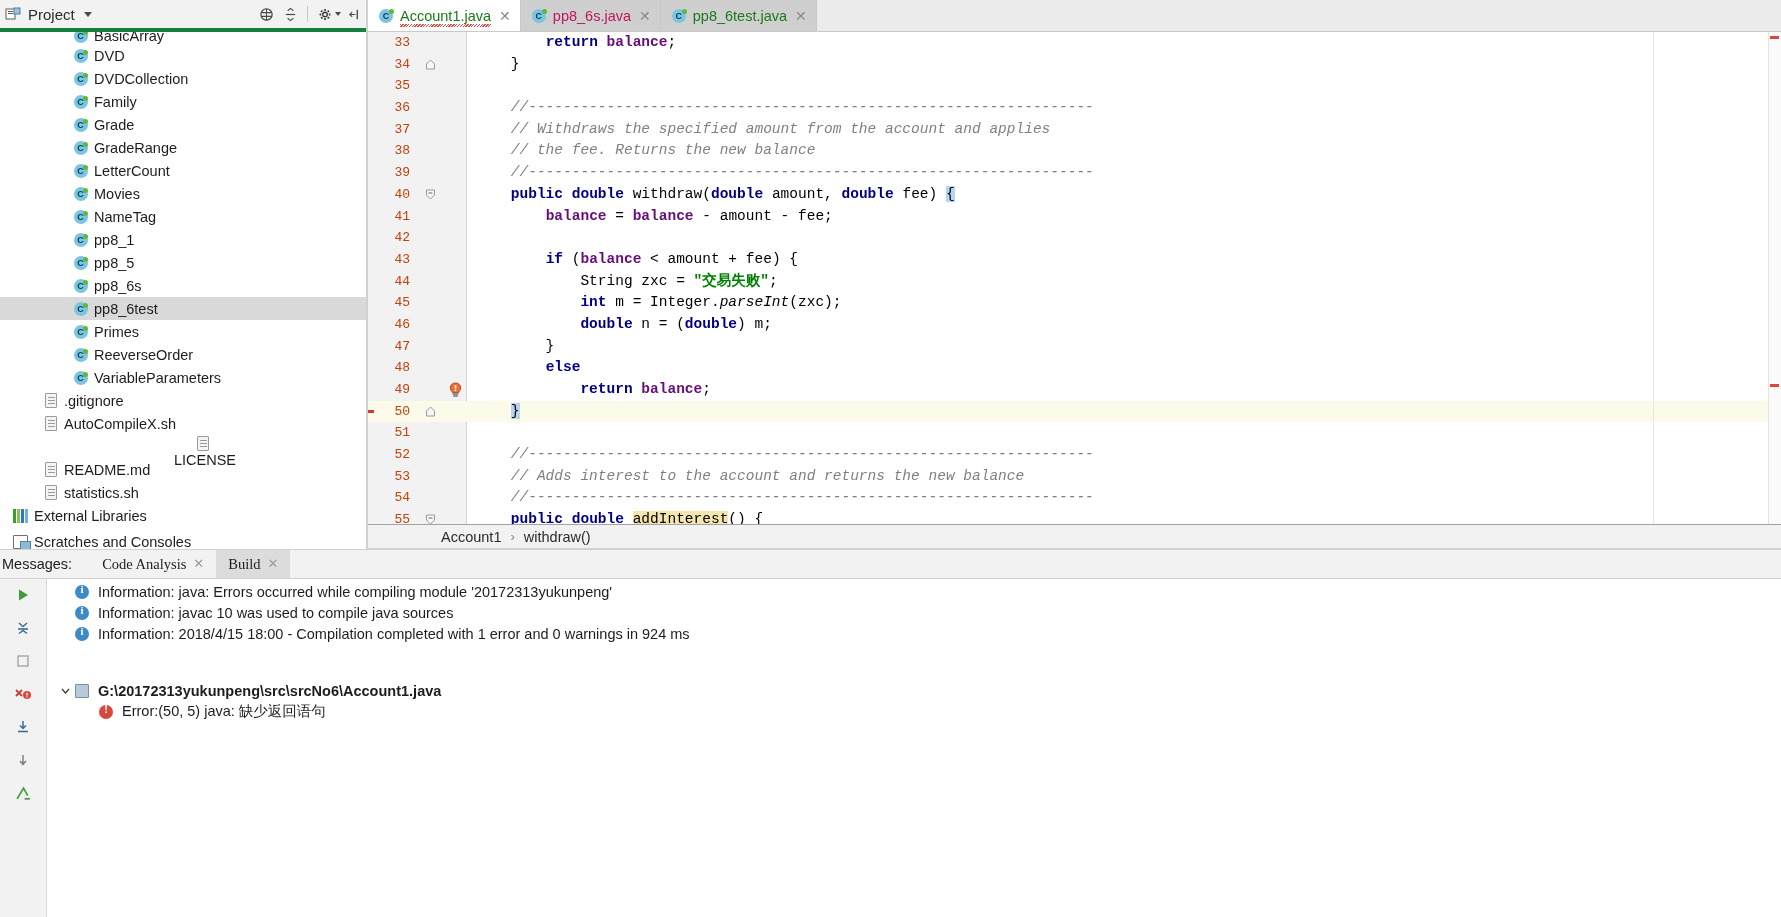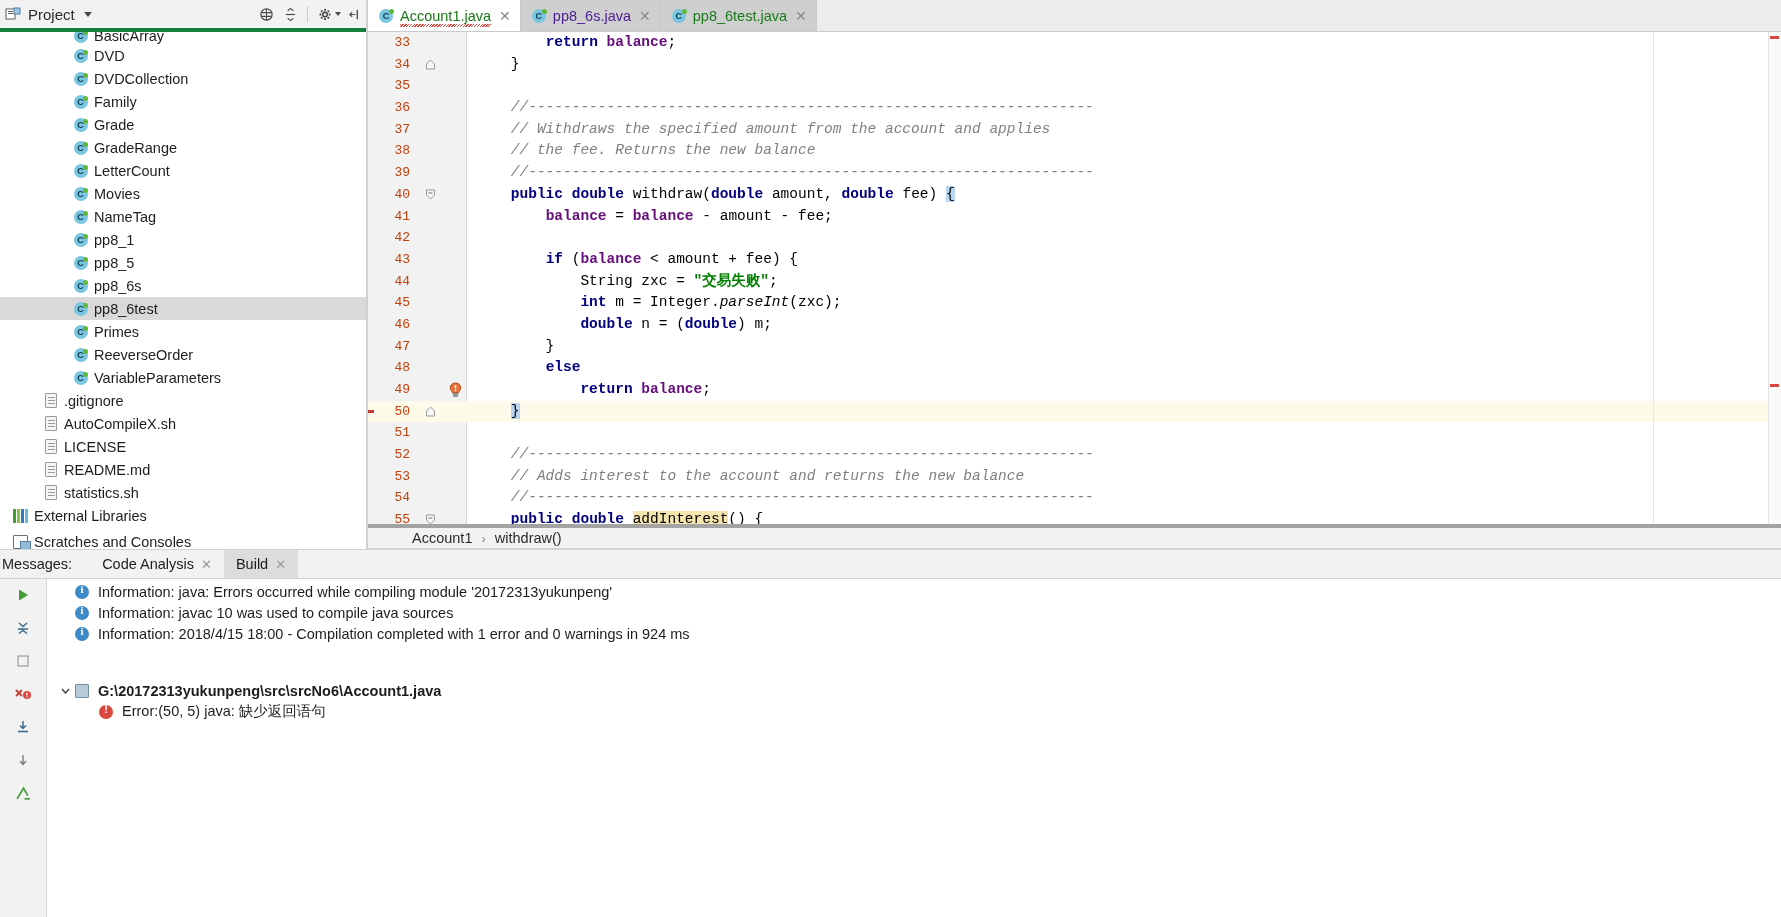--- a/index.html
+++ b/index.html
@@ -119,22 +119,22 @@
 
   
   .stripe { position:absolute; right:0; top:0; width:13px; height:492px; background:#fafafa; border-left:1px solid #e3e3e3;}
   .stripe .mark { position:absolute; right:2px; width:9px; height:3px; }
 
   .vsplit { position:absolute; left:1285px; top:0; width:1px; height:492px; background:#e6e6e6; }
 
   
   .breadcrumb {
     position: absolute; left: 368px; top: 524px; width: 1413px; height: 25px;
-    background: #f2f2f2; border-top: 4px solid #a3a3a3; border-bottom:1px solid #d2d2d2;
-    display: flex; align-items: center; padding-left: 44px; gap: 9px;
+    background: #f2f2f2; border-top: 1px solid #a3a3a3; border-bottom:1px solid #d2d2d2;
+    display: flex; align-items: center; padding-left: 73px; gap: 9px;
     font-size: 14.5px; color: #2b2b2b;
   }
   .bc-sep { color: #8a8a8a; font-size: 13px; }
 
   
   .vert-split { position:absolute; left:366px; top:0; width:2px; height:616px; background:#d0d0d0; }
 
   
   .msg-bar {
     position: absolute; left: 0; top: 549px; width: 1781px; height: 29px;
@@ -374,21 +374,21 @@
             <span class="ic-file"></span>
           </span>
           <span>.gitignore</span>
         </div>
         <div class="tree-row" style="padding-left: 42px;">
           <span class="ic">
             <span class="ic-file"></span>
           </span>
           <span>AutoCompileX.sh</span>
         </div>
-        <div class="tree-row" style="padding-left: 42px;">
+        <div class="tree-row" style="padding-left: 42px; flex-direction: column;">
           <span class="ic">
             <span class="ic-file"></span>
           </span>
           <span>LICENSE</span>
         </div>
         <div class="tree-row" style="padding-left: 42px;">
           <span class="ic">
             <span class="ic-file"></span>
           </span>
           <span>README.md</span>
@@ -429,21 +429,21 @@
             <span class="grn"></span>
           </span>
           <span class="lbl err" style="color: rgb(26, 122, 26);">Account1.java</span>
           <span class="x">✕</span>
         </div>
         <div class="etab">
           <span class="ic-class" style="display: inline-flex; width: 16px; height: 16px; align-items: center; justify-content: center;">
             <span class="circ">C</span>
             <span class="grn"></span>
           </span>
-          <span class="lbl" style="color: #4c1d95;">pp8_6s.java</span>
+          <span class="lbl" style="color: #be185d;">pp8_6s.java</span>
           <span class="x">✕</span>
         </div>
         <div class="etab">
           <span class="ic-class" style="display: inline-flex; width: 16px; height: 16px; align-items: center; justify-content: center;">
             <span class="circ">C</span>
             <span class="grn"></span>
           </span>
           <span class="lbl" style="color: rgb(26, 122, 26);">pp8_6test.java</span>
           <span class="x">✕</span>
         </div>
@@ -503,21 +503,21 @@
   </div>
 
   <div class="breadcrumb">
     <span>Account1</span>
     <span class="bc-sep">›</span>
     <span>withdraw()</span>
   </div>
 
   <div class="msg-bar">
     <span class="msg-label">Messages:</span>
-    <div id="msgtabs-host" style="display:flex;align-items:center;height:29px;">
+    <div id="msgtabs-host" style="display:flex;align-items:center;height:29px;font-family:Liberation Serif, serif;">
         <div class="msg-tab">
           <span>Code Analysis</span>
           <span class="x">✕</span>
         </div>
         <div class="msg-tab active">
           <span>Build</span>
           <span class="x">✕</span>
         </div>
       </div>
   </div>

